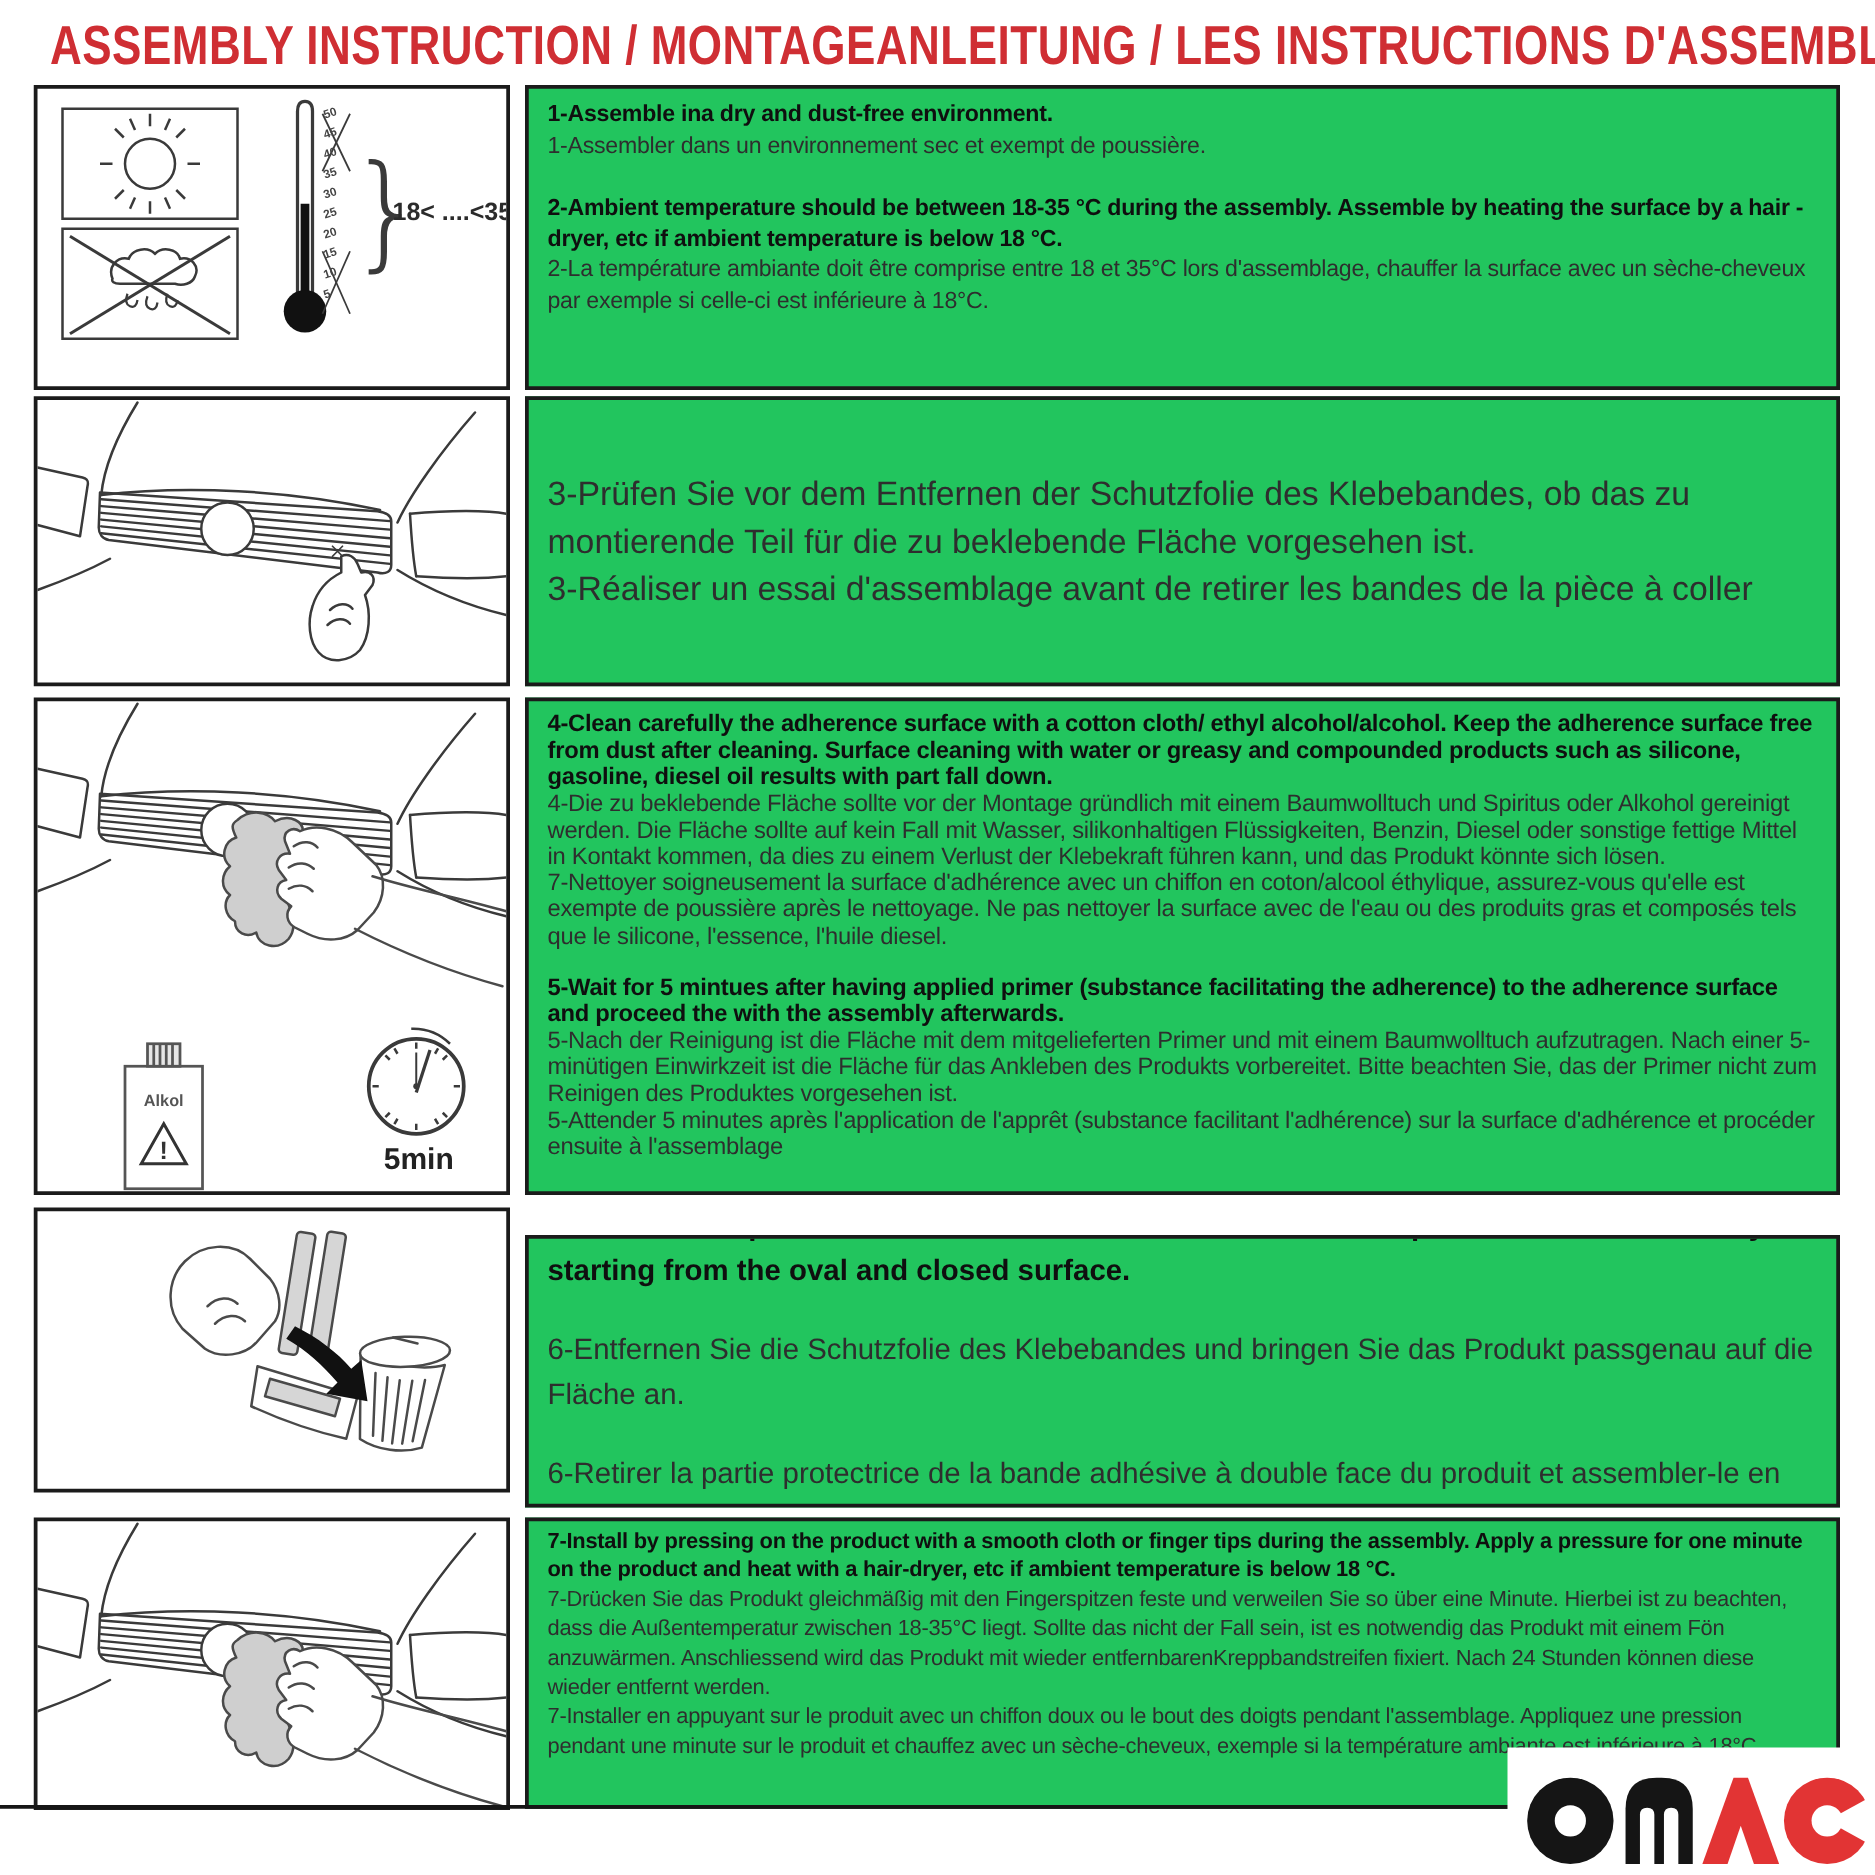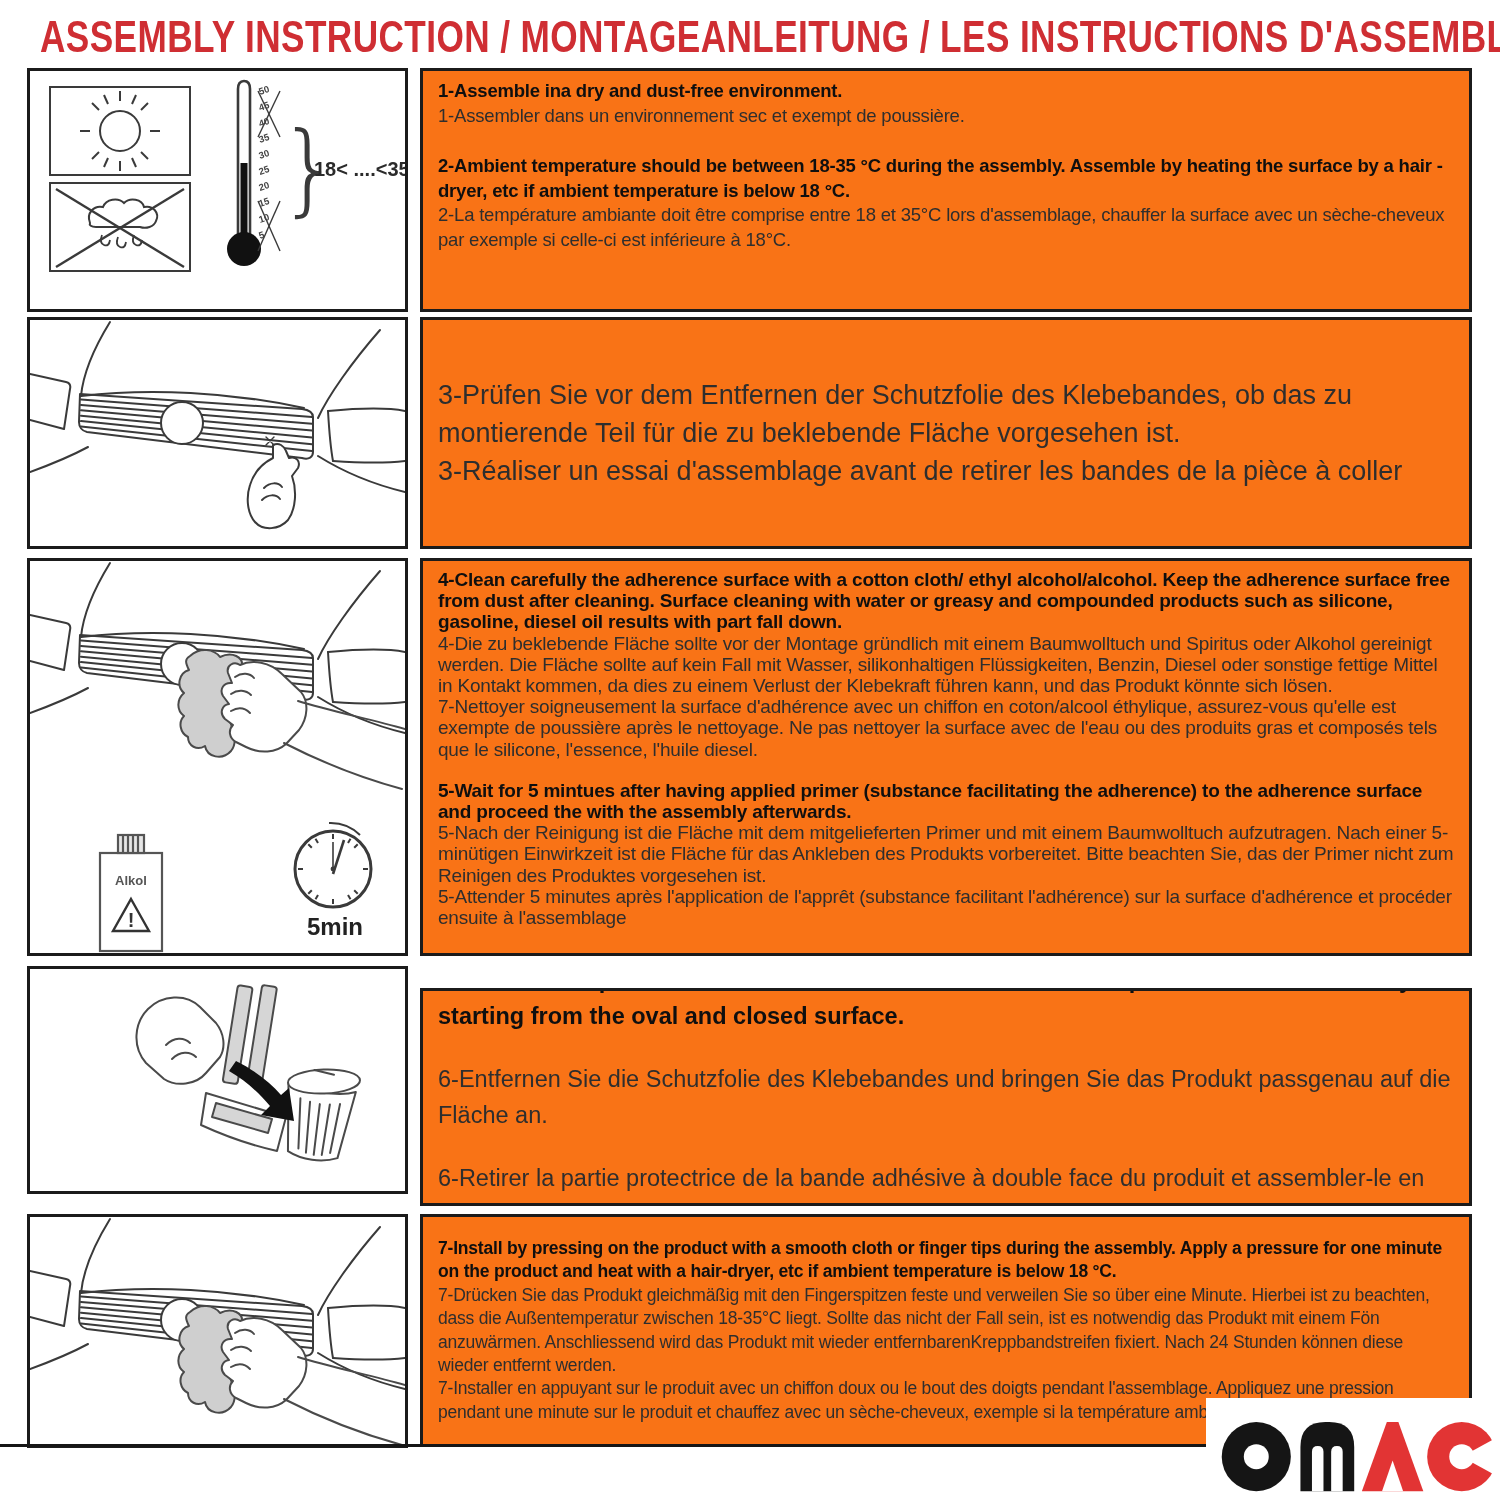--- a/index.html
+++ b/index.html
@@ -2,29 +2,29 @@
 <html><head>
 <meta charset="utf-8">
 <style>
   html,body{margin:0;padding:0;background:#fff;}
   .page{position:relative;width:1500px;height:1500px;background:#fff;overflow:hidden;
         font-family:"Liberation Sans",sans-serif;color:#222;}
   .title{position:absolute;left:40px;top:12px;font-size:44px;font-weight:800;
          color:#cf2e33;white-space:nowrap;transform:scaleX(0.80);transform-origin:left center;
          letter-spacing:0.5px;}
   .box{position:absolute;border:3px solid #1b1b1b;background:#fff;box-sizing:border-box;}
-  .tbox{position:absolute;border:3px solid #1b1b1b;background:#f97316;box-sizing:border-box;
+  .tbox{position:absolute;border:3px solid #1b1b1b;background:#22c55e;box-sizing:border-box;
         padding:8px 15px;overflow:hidden;}
   .tbox p{margin:0;}
   .tbox .b{font-weight:bold;color:#0f0f0f;}
   .s1{font-size:18.5px;line-height:24.6px;letter-spacing:-0.2px;color:#2e2e2e;}
   .s2{font-size:27px;line-height:38px;color:#2e2e2e;display:flex;flex-direction:column;justify-content:center;}
   .s3{font-size:19px;line-height:21.2px;letter-spacing:-0.2px;color:#2e2e2e;}
   .s4{font-size:23.5px;line-height:36px;color:#2e2e2e;display:flex;flex-direction:column;justify-content:center;gap:27px;}
-  .s5{font-size:17.5px;line-height:23.4px;letter-spacing:-0.2px;color:#2e2e2e;padding-top:20px;}
+  .s5{font-size:17.5px;line-height:23.4px;letter-spacing:-0.2px;color:#2e2e2e;padding-top:4px;}
   .gap-lg{height:26px;}
   .gap-md{height:20px;}
   .ibox svg{display:block;width:100%;height:100%;}
   .footer-line{position:absolute;left:0;top:1444px;width:1216px;height:3px;background:#161616;}
   .logo-block{position:absolute;left:1206px;top:1398px;width:294px;height:102px;background:#fff;
               display:flex;align-items:center;justify-content:flex-end;}
 </style>
 </head>
 <body>
 

